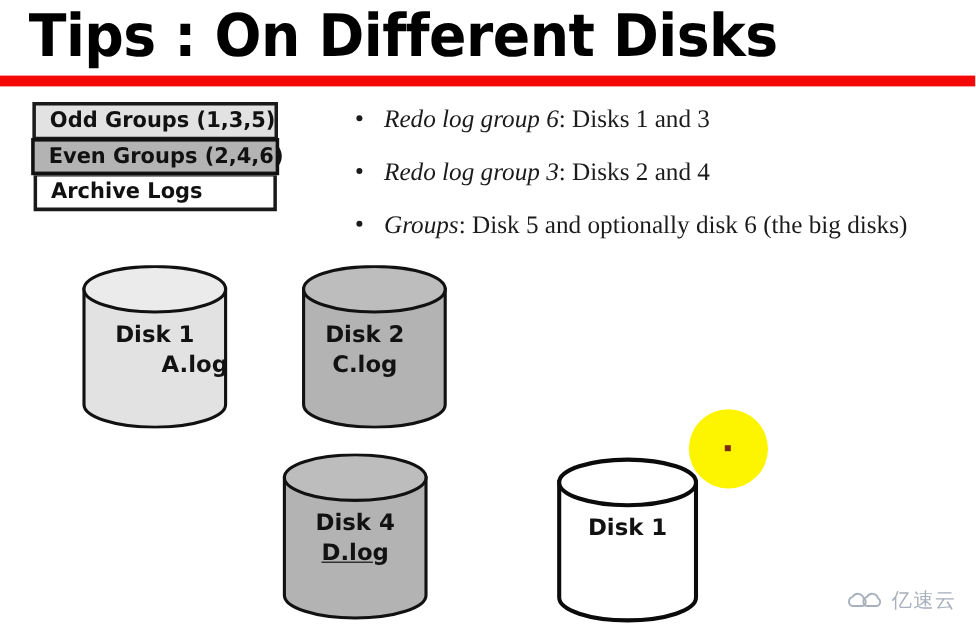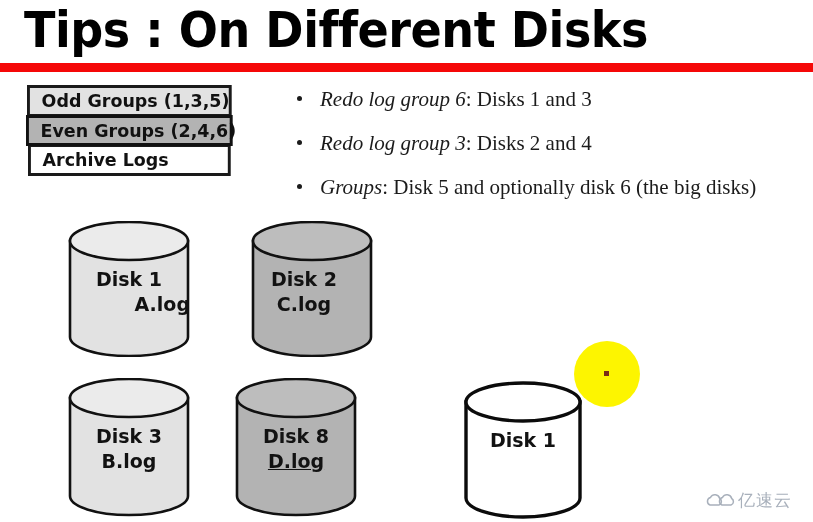--- a/index.html
+++ b/index.html
@@ -153,21 +153,21 @@
     background: #7a2b16;
   }
 
   
   #watermark {
     position: absolute;
     left: 706px;
     top: 489px;
     display: flex;
     align-items: center;
-    gap: 2px;
+    gap: 7px;
     color: #9aa3b0;
     font-family: "DejaVu Sans", sans-serif;
     font-size: 17px;
     letter-spacing: 1px;
     opacity: 0.85;
   }
 </style>
 </head>
 <body>
 
@@ -212,35 +212,27 @@
   <div class="cyl" style="left:235px; top:221px; width:122px; height:136px;padding-left:16px;">
     <svg width="122" height="136" viewBox="0 0 122 136">
       <path d="M2,20 L2,116 A59,19 0 0 0 120,116 L120,20 Z" fill="#b3b3b3" stroke="#111" stroke-width="2.6"></path>
       <ellipse cx="61" cy="20" rx="59" ry="19" fill="#bdbdbd" stroke="#111" stroke-width="2.6"></ellipse>
     </svg>
     <div class="cyl-label" style="top:46px;">Disk 2</div>
     <div class="cyl-label" style="top:71px;">C.log</div>
   </div>
 
 
-  <div class="cyl" style="left:68px; top:378px; width:122px; height:140px;">
-    <svg width="122" height="140" viewBox="0 0 122 140">
-      <path d="M2,20 L2,118 A59,19 0 0 0 120,118 L120,20 Z" fill="#e2e2e2" stroke="#111" stroke-width="2.6"></path>
-      <ellipse cx="61" cy="20" rx="59" ry="19" fill="#ebebeb" stroke="#111" stroke-width="2.6"></ellipse>
-    </svg>
-    <div class="cyl-label" style="top:46px;">Disk 3</div>
-    <div class="cyl-label" style="top:71px;">B.log</div>
-  </div>
 
   <div class="cyl" style="left:235px; top:378px; width:122px; height:140px;">
     <svg width="122" height="140" viewBox="0 0 122 140">
       <path d="M2,20 L2,118 A59,19 0 0 0 120,118 L120,20 Z" fill="#b3b3b3" stroke="#111" stroke-width="2.6"></path>
       <ellipse cx="61" cy="20" rx="59" ry="19" fill="#bdbdbd" stroke="#111" stroke-width="2.6"></ellipse>
     </svg>
-    <div class="cyl-label" style="top:46px;">Disk 8</div>
+    <div class="cyl-label" style="top:46px;">Disk 4</div>
     <div class="cyl-label" style="top:71px;text-decoration:underline;">D.log</div>
   </div>
 
   <div class="cyl" style="left:463px; top:380px; width:120px; height:142px;">
     <svg width="120" height="142" viewBox="0 0 120 142">
       <path d="M3,22 L3,118 A57,19 0 0 0 117,118 L117,22 Z" fill="#ffffff" stroke="#0b0b0b" stroke-width="3.4"></path>
       <ellipse cx="60" cy="22" rx="57" ry="19" fill="#ffffff" stroke="#0b0b0b" stroke-width="3.4"></ellipse>
     </svg>
     <div class="cyl-label" style="top:48px;">Disk 1</div>
   </div>

